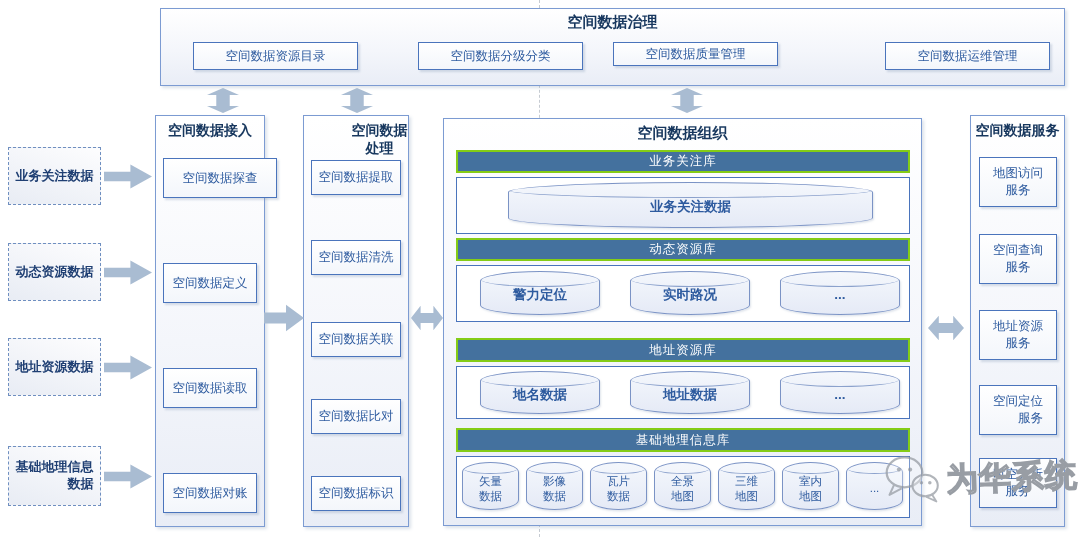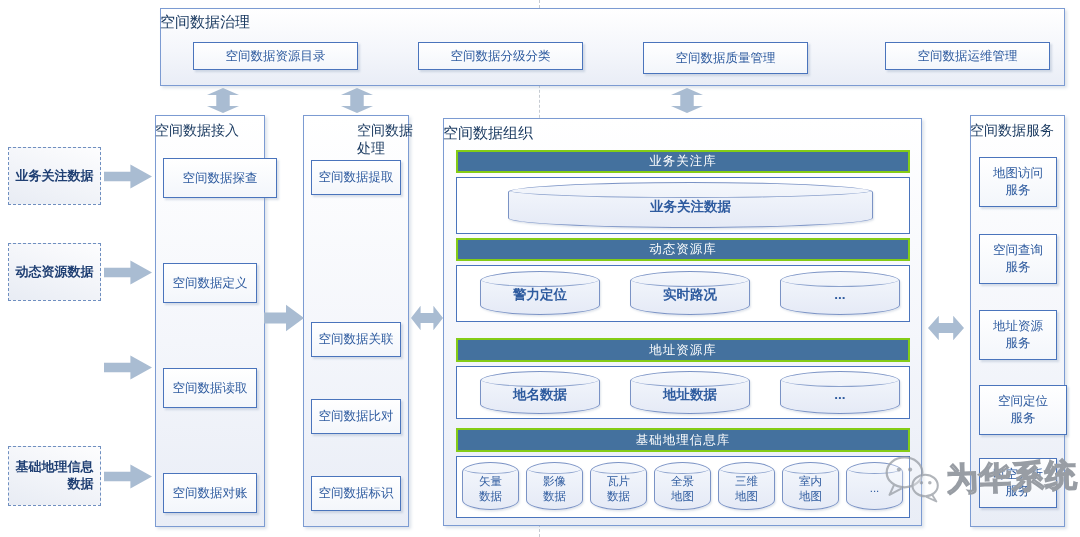--- a/index.html
+++ b/index.html
@@ -9,21 +9,21 @@
   }
   .abs{position:absolute;box-sizing:border-box;}
   .guide{border-left:1px dashed #c6cbd2;z-index:0;}
   .panel{
     border:1.5px solid #7c9bd2;
     background:linear-gradient(180deg,#ffffff 0%,#f4f6fb 55%,#e9edf6 100%);
     box-shadow:2px 2px 3px rgba(130,150,180,.28);
     z-index:1;
   }
   .panel-title{
-    font-weight:normal;color:#17375e;text-align:left;font-size:14px;z-index:2;
+    font-weight:bold;color:#17375e;text-align:center;font-size:14px;z-index:2;
   }
   .big-title{font-size:15px;}
   .item-box{
     border:1.2px solid #4a74bc;
     background:linear-gradient(180deg,#ffffff,#f3f6fb);
     color:#2e5b9f;font-size:12.5px;font-weight:500;
     display:flex;align-items:center;justify-content:center;text-align:center;
     box-shadow:1.5px 2px 2px rgba(130,150,180,.3);
     white-space:pre-line;line-height:1.35;z-index:2;
   }
@@ -74,49 +74,51 @@
 <body>
 
 <div class="stage">
 
   <div class="abs guide" style="left:539px;top:0;width:0;height:537px;"></div>
 
   <div class="abs panel" style="left:160px;top:8px;width:905px;height:78px;"></div>
   <div class="abs panel-title big-title" style="left:160px;top:13px;width:905px;">空间数据治理</div>
   <div class="abs item-box" style="left:193px;top:42px;width:165px;height:28px;">空间数据资源目录</div>
   <div class="abs item-box" style="left:418px;top:42px;width:165px;height:28px;">空间数据分级分类</div>
-  <div class="abs item-box" style="left:643px;top:42px;width:165px;height:32px;">空间数据质量管理</div>
+  <div class="abs item-box" style="left:613px;top:42px;width:165px;height:24px;">空间数据质量管理</div>
   <div class="abs item-box" style="left:885px;top:42px;width:165px;height:28px;">空间数据运维管理</div>
 
   <div class="abs arrow arrow-v2" style="left:207px;top:88px;width:32px;height:25px;"></div>
   <div class="abs arrow arrow-v2" style="left:341px;top:88px;width:32px;height:25px;"></div>
   <div class="abs arrow arrow-v2" style="left:671px;top:88px;width:32px;height:25px;"></div>
 
   <div class="abs dashed-box" style="left:8px;top:147px;width:93px;height:58px;">业务关注数据</div>
   <div class="abs dashed-box" style="left:8px;top:243px;width:93px;height:58px;">动态资源数据</div>
+  <div class="abs dashed-box" style="left:8px;top:338px;width:93px;height:58px;">地址资源数据</div>
   <div class="abs dashed-box" style="left:8px;top:446px;width:93px;height:60px;text-align:right;">基础地理信息
 数据</div>
 
   <div class="abs arrow arrow-right" style="left:104px;top:163px;width:48px;height:27px;"></div>
   <div class="abs arrow arrow-right" style="left:104px;top:259px;width:48px;height:27px;"></div>
   <div class="abs arrow arrow-right" style="left:104px;top:354px;width:48px;height:27px;"></div>
   <div class="abs arrow arrow-right" style="left:104px;top:463px;width:48px;height:27px;"></div>
 
   <div class="abs panel" style="left:155px;top:115px;width:110px;height:412px;"></div>
   <div class="abs panel-title" style="left:155px;top:122px;width:110px;">空间数据接入</div>
   <div class="abs item-box" style="left:163px;top:158px;width:114px;height:40px;">空间数据探查</div>
   <div class="abs item-box" style="left:163px;top:263px;width:94px;height:40px;">空间数据定义</div>
   <div class="abs item-box" style="left:163px;top:368px;width:94px;height:40px;">空间数据读取</div>
   <div class="abs item-box" style="left:163px;top:473px;width:94px;height:40px;">空间数据对账</div>
 
   <div class="abs arrow arrow-right" style="left:264px;top:303px;width:40px;height:30px;"></div>
 
   <div class="abs panel" style="left:303px;top:115px;width:106px;height:412px;"></div>
-  <div class="abs panel-title" style="left:310px;top:122px;width:106px;padding-left:47px;">空间数据处理</div>
+  <div class="abs panel-title" style="left:303px;top:122px;width:106px;padding-left:47px;">空间数据处理</div>
   <div class="abs item-box" style="left:311px;top:160px;width:90px;height:35px;">空间数据提取</div>
+  <div class="abs item-box" style="left:311px;top:240px;width:90px;height:35px;">空间数据清洗</div>
   <div class="abs item-box" style="left:311px;top:322px;width:90px;height:35px;">空间数据关联</div>
   <div class="abs item-box" style="left:311px;top:399px;width:90px;height:35px;">空间数据比对</div>
   <div class="abs item-box" style="left:311px;top:476px;width:90px;height:35px;">空间数据标识</div>
 
   <div class="abs arrow arrow-h2" style="left:411px;top:304px;width:32px;height:28px;"></div>
 
   <div class="abs panel" style="left:443px;top:118px;width:479px;height:408px;"></div>
   <div class="abs panel-title big-title" style="left:443px;top:124px;width:479px;">空间数据组织</div>
 
   <div class="abs bar" style="left:456px;top:150px;width:454px;height:23px;">业务关注库</div>
@@ -182,21 +184,21 @@
   <div class="abs arrow arrow-h2" style="left:928px;top:314px;width:36px;height:28px;"></div>
 
   <div class="abs panel" style="left:970px;top:115px;width:95px;height:412px;"></div>
   <div class="abs panel-title" style="left:970px;top:122px;width:95px;">空间数据服务</div>
   <div class="abs item-box" style="left:979px;top:157px;width:78px;height:50px;">地图访问
 服务</div>
   <div class="abs item-box" style="left:979px;top:234px;width:78px;height:50px;">空间查询
 服务</div>
   <div class="abs item-box" style="left:979px;top:310px;width:78px;height:50px;">地址资源
 服务</div>
-  <div class="abs item-box" style="left:979px;top:385px;width:88px;height:50px;">空间定位
+  <div class="abs item-box" style="left:979px;top:385px;width:78px;height:50px;text-align:right;">空间定位
 服务</div>
   <div class="abs item-box" style="left:979px;top:458px;width:78px;height:50px;">时空分析
 服务</div>
 
   <div class="abs watermark" style="left:882px;top:452px;">
     <span style="display:inline-block;width:60px;height:52px;opacity:.75;">
       <svg viewBox="0 0 64 54" width="60" height="52">
         <ellipse cx="24" cy="21" rx="19" ry="16" fill="rgba(255,255,255,.35)" stroke="#989da4" stroke-width="2.4"></ellipse>
         <path d="M13 34 L8 45 L21 38" fill="none" stroke="#989da4" stroke-width="2.2" stroke-linejoin="round"></path>
         <circle cx="18" cy="18" r="2.2" fill="#989da4"></circle>

